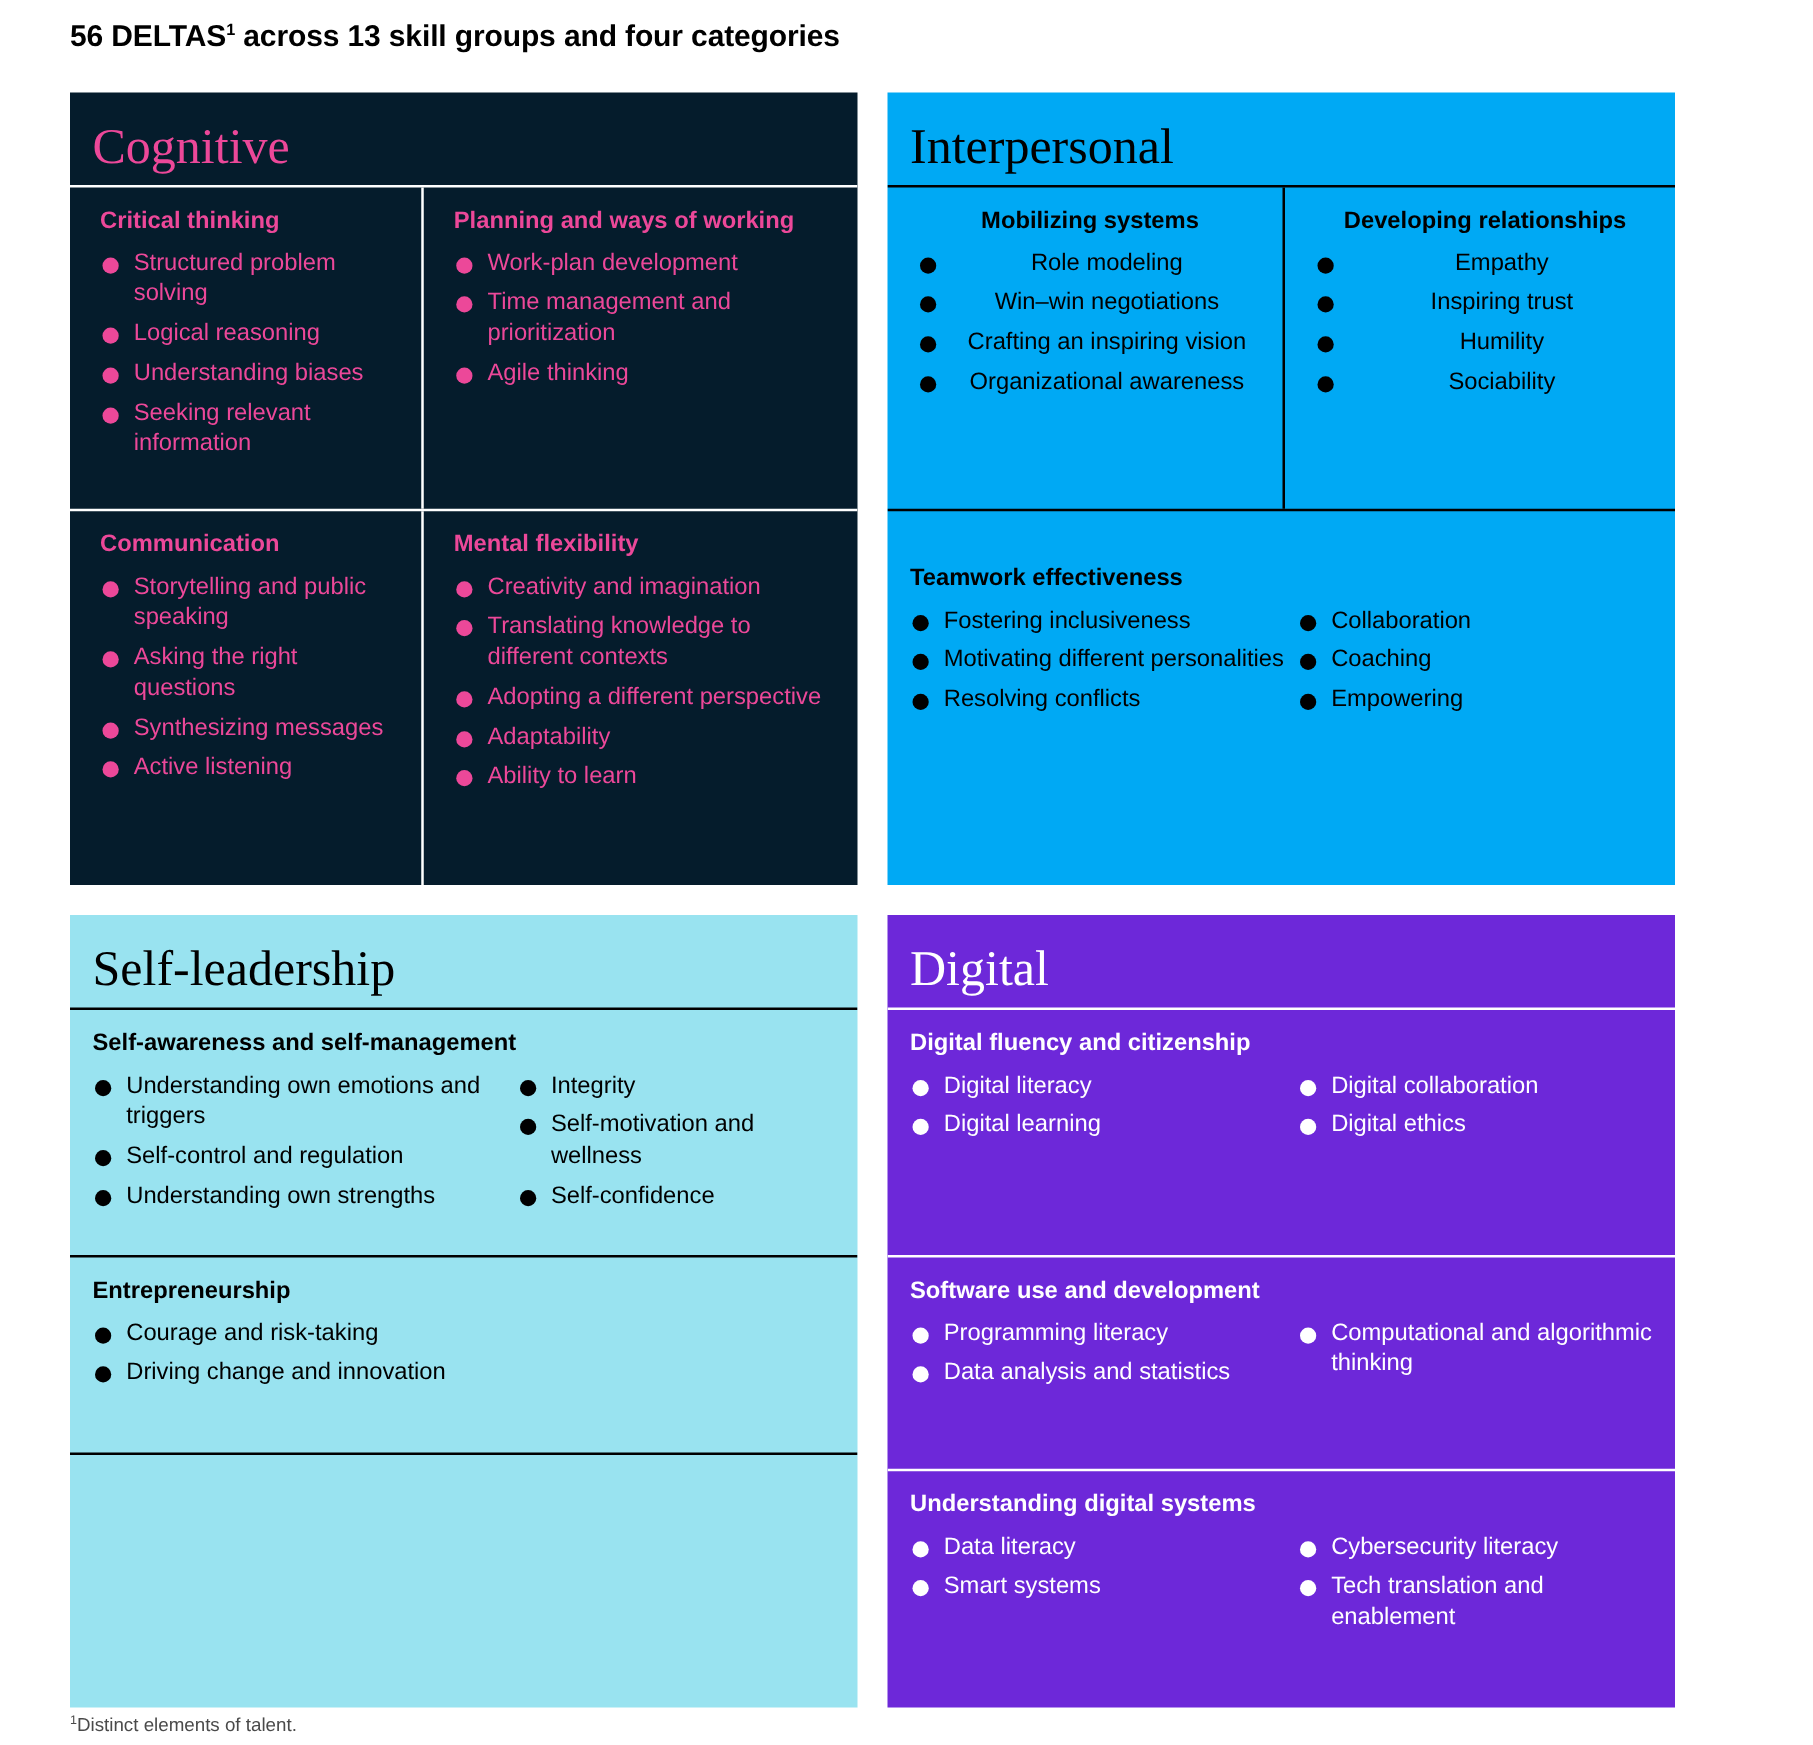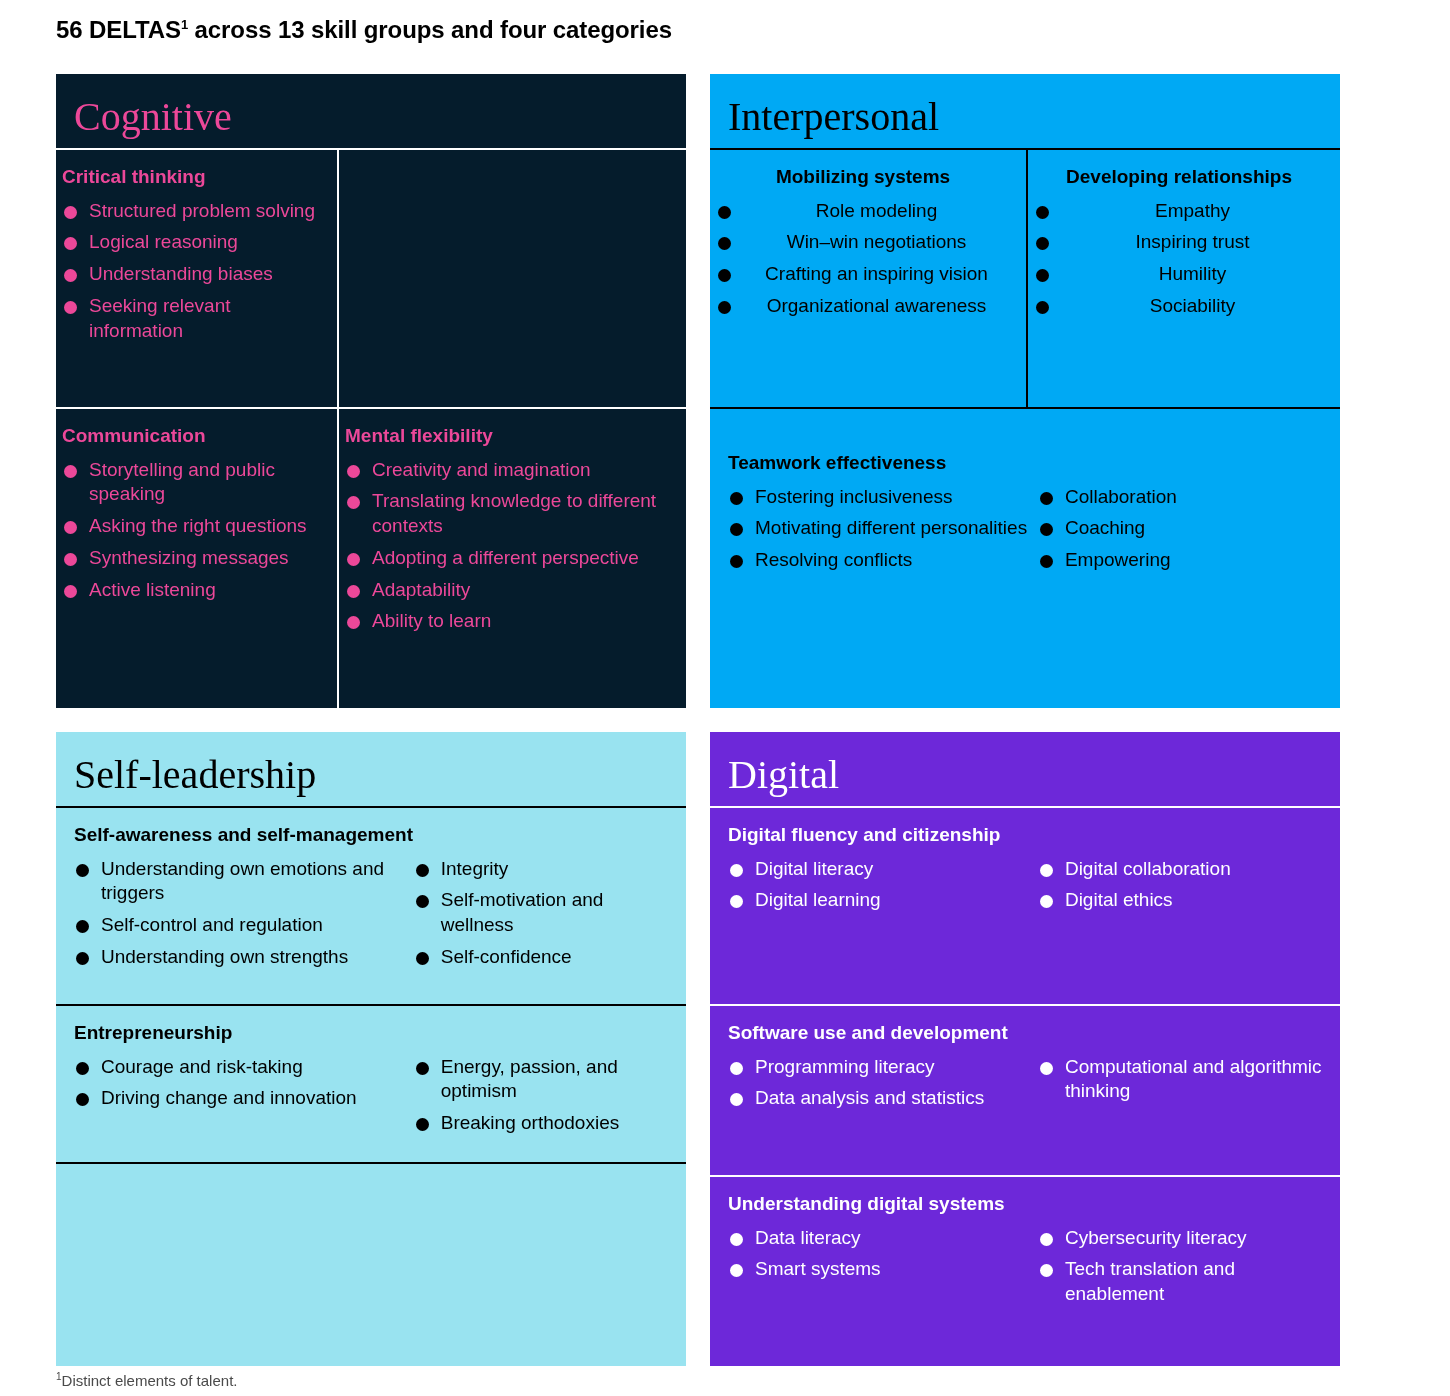--- a/index.html
+++ b/index.html
@@ -70,21 +70,21 @@
   .panel.interpersonal .rule  { background: #000000; }
   .panel.selfleadership .rule { background: #000000; }
   .panel.digital .rule        { background: #ffffff; }
 
   
   .row { display: flex; position: relative; }
   .row.split > .cell { flex: 1 1 50%; }
   .hrule { height: 2px; width: 100%; flex: 0 0 auto; }
   .vrule { width: 2px; flex: 0 0 auto; align-self: stretch; }
 
-  .cell { padding: 16px 16px 14px 6px; }
+  .cell { padding: 16px 16px 14px 24px; }
 
   .grp-title {
     font-size: 19px;
     font-weight: bold;
     line-height: 1.2;
     margin-bottom: 10px;
     white-space: nowrap;
   }
 
   ul.items { list-style: none; }
@@ -144,20 +144,28 @@
           <div class="cell" style="flex:0 0 281px;">
             <div class="grp-title">Critical thinking</div>
             <ul class="items">
               <li>Structured problem solving</li>
               <li>Logical reasoning</li>
               <li>Understanding biases</li>
               <li>Seeking relevant information</li>
             </ul>
           </div>
           <div class="vrule rule"></div>
+          <div class="cell">
+            <div class="grp-title">Planning and ways of working</div>
+            <ul class="items">
+              <li>Work-plan development</li>
+              <li>Time management and prioritization</li>
+              <li>Agile thinking</li>
+            </ul>
+          </div>
         </div>
         <div class="hrule rule"></div>
         <div class="row split" style="flex:1 1 auto;">
           <div class="cell" style="flex:0 0 281px;">
             <div class="grp-title">Communication</div>
             <ul class="items">
               <li>Storytelling and public speaking</li>
               <li>Asking the right questions</li>
               <li>Synthesizing messages</li>
               <li>Active listening</li>
@@ -255,26 +263,20 @@
 
         <div class="wide-section" style="min-height:156px;">
           <div class="grp-title">Entrepreneurship</div>
           <div class="twocol">
             <div class="col narrow-left" style="flex:0 0 57%;">
               <ul class="items">
                 <li>Courage and risk-taking</li>
                 <li>Driving change and innovation</li>
               </ul>
             </div>
-            <div class="col">
-              <ul class="items">
-                <li>Energy, passion, and optimism</li>
-                <li>Breaking orthodoxies</li>
-              </ul>
-            </div>
           </div>
         </div>
 
         <div class="hrule rule"></div>
 
 
       </div>
     </div>
 
     <div class="panel digital">

